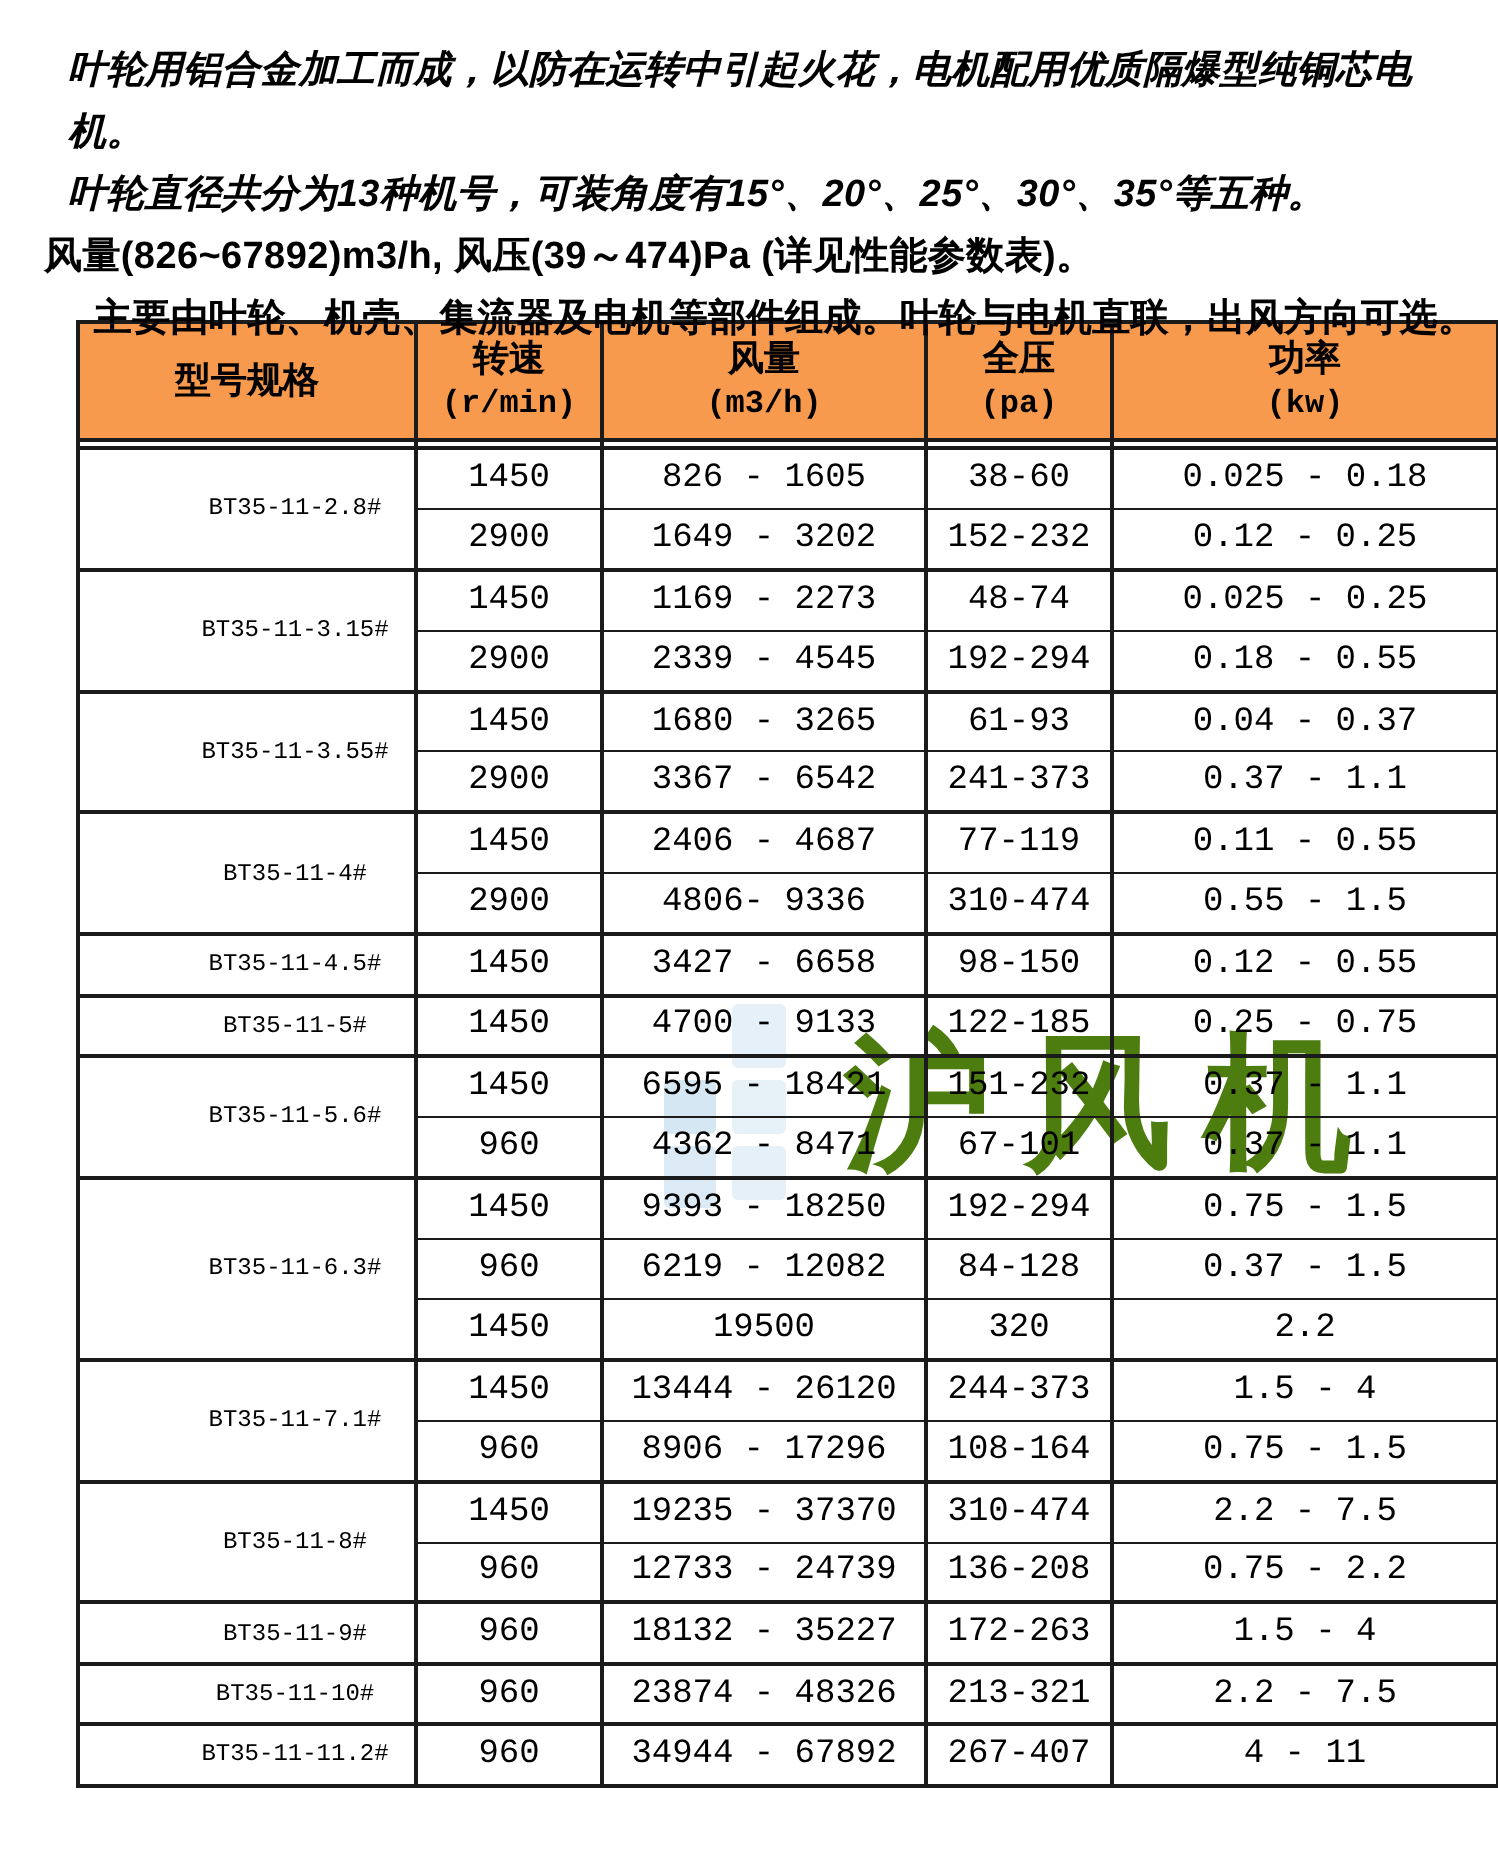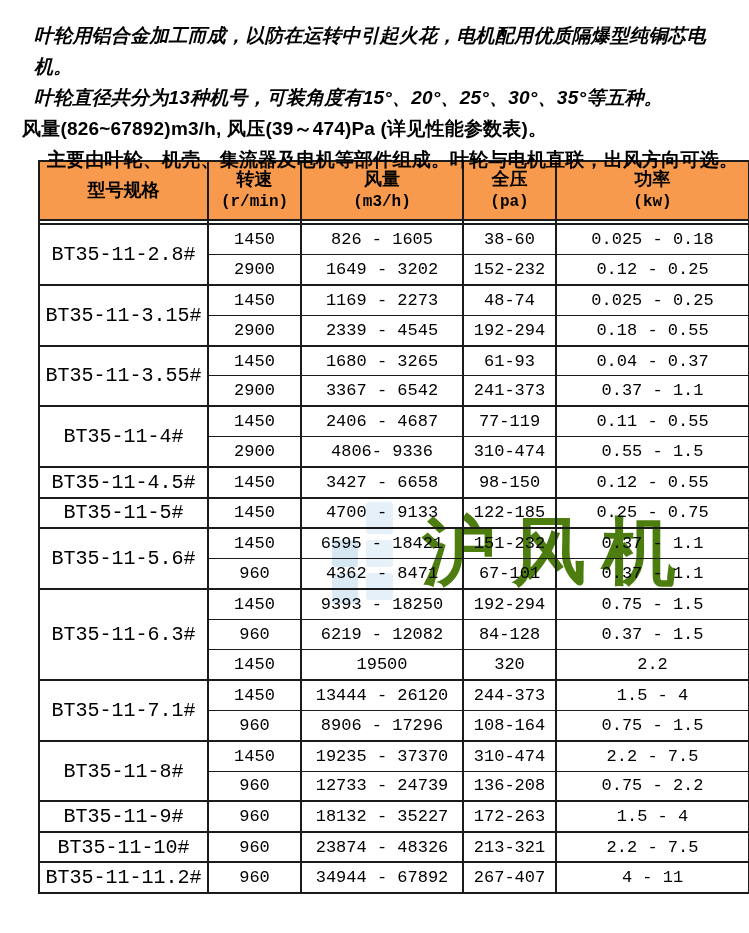--- a/index.html
+++ b/index.html
@@ -94,21 +94,21 @@
     background: #fff;
   }
   .spec tbody td {
     height: 30.4px;
     border-top: 1px solid var(--border);
     font-family: "Liberation Mono", "DejaVu Sans Mono", monospace;
     font-size: 17px;
     background: transparent;
   }
   .spec tbody tr.section-start td { border-top: 2px solid var(--border); }
-  .spec tbody td.model { font-size: 20px; }
+  .spec tbody td.model { font-size: 12px; padding-left: 48px; }
 </style>
 </head>
 <body>
 
 <div class="intro">
   <p class="ind-1">叶轮用铝合金加工而成，以防在运转中引起火花，电机配用优质隔爆型纯铜芯电机。</p>
   <p class="ind-1">叶轮直径共分为13种机号，可装角度有15°、20°、25°、30°、35°等五种。</p>
   <p>风量(826~67892)m3/h, 风压(39～474)Pa (详见性能参数表)。</p>
   <p class="ind-2">主要由叶轮、机壳、集流器及电机等部件组成。叶轮与电机直联，出风方向可选。</p>
 </div>

